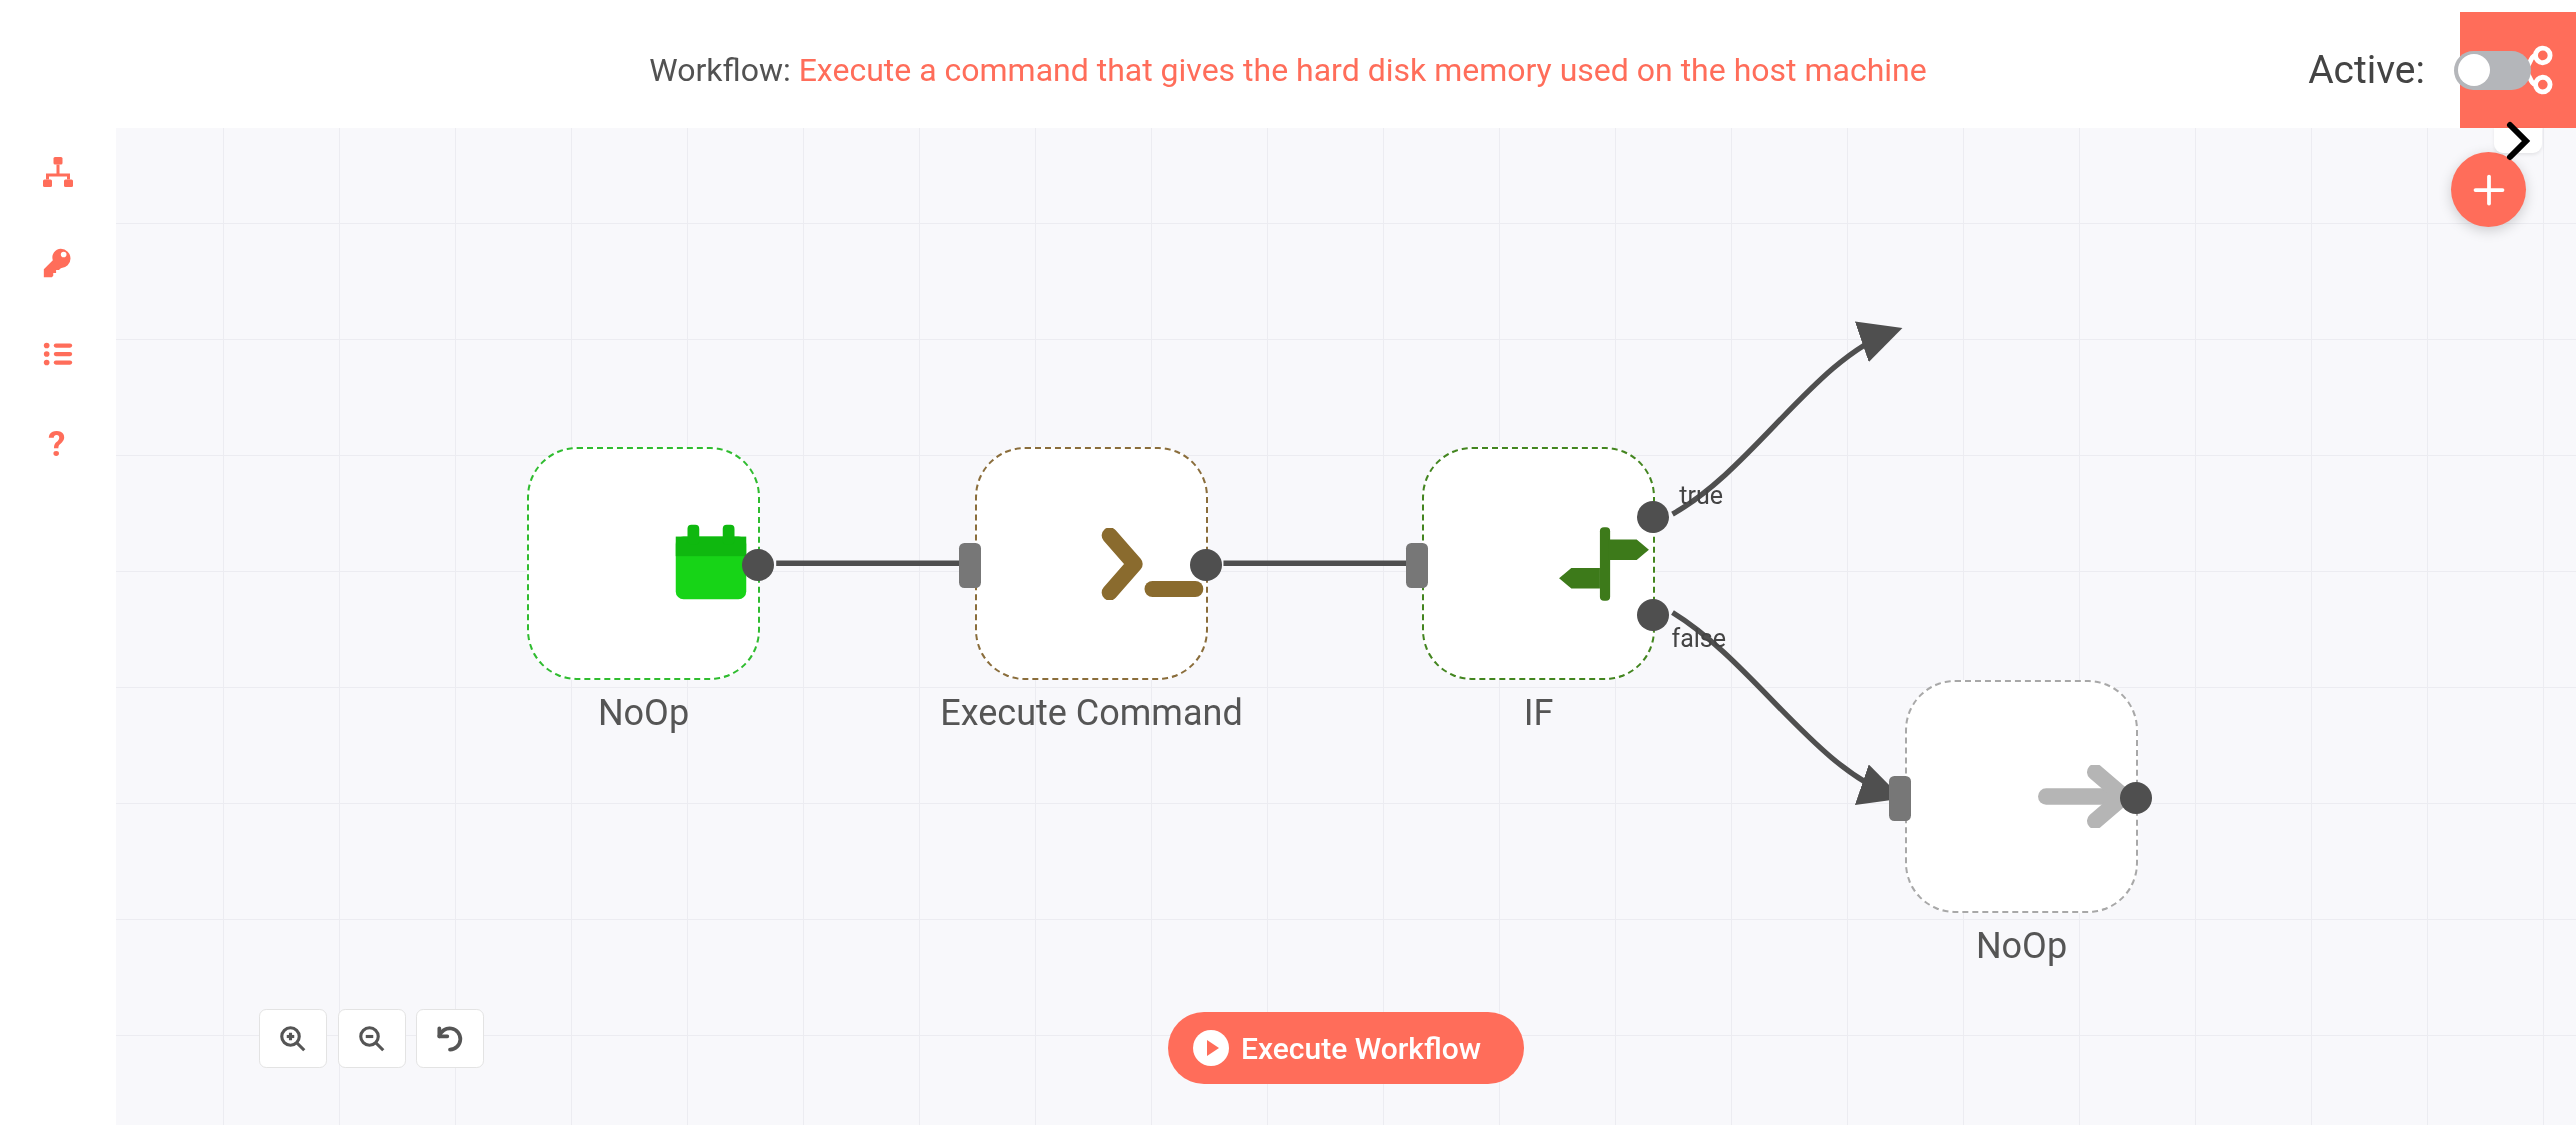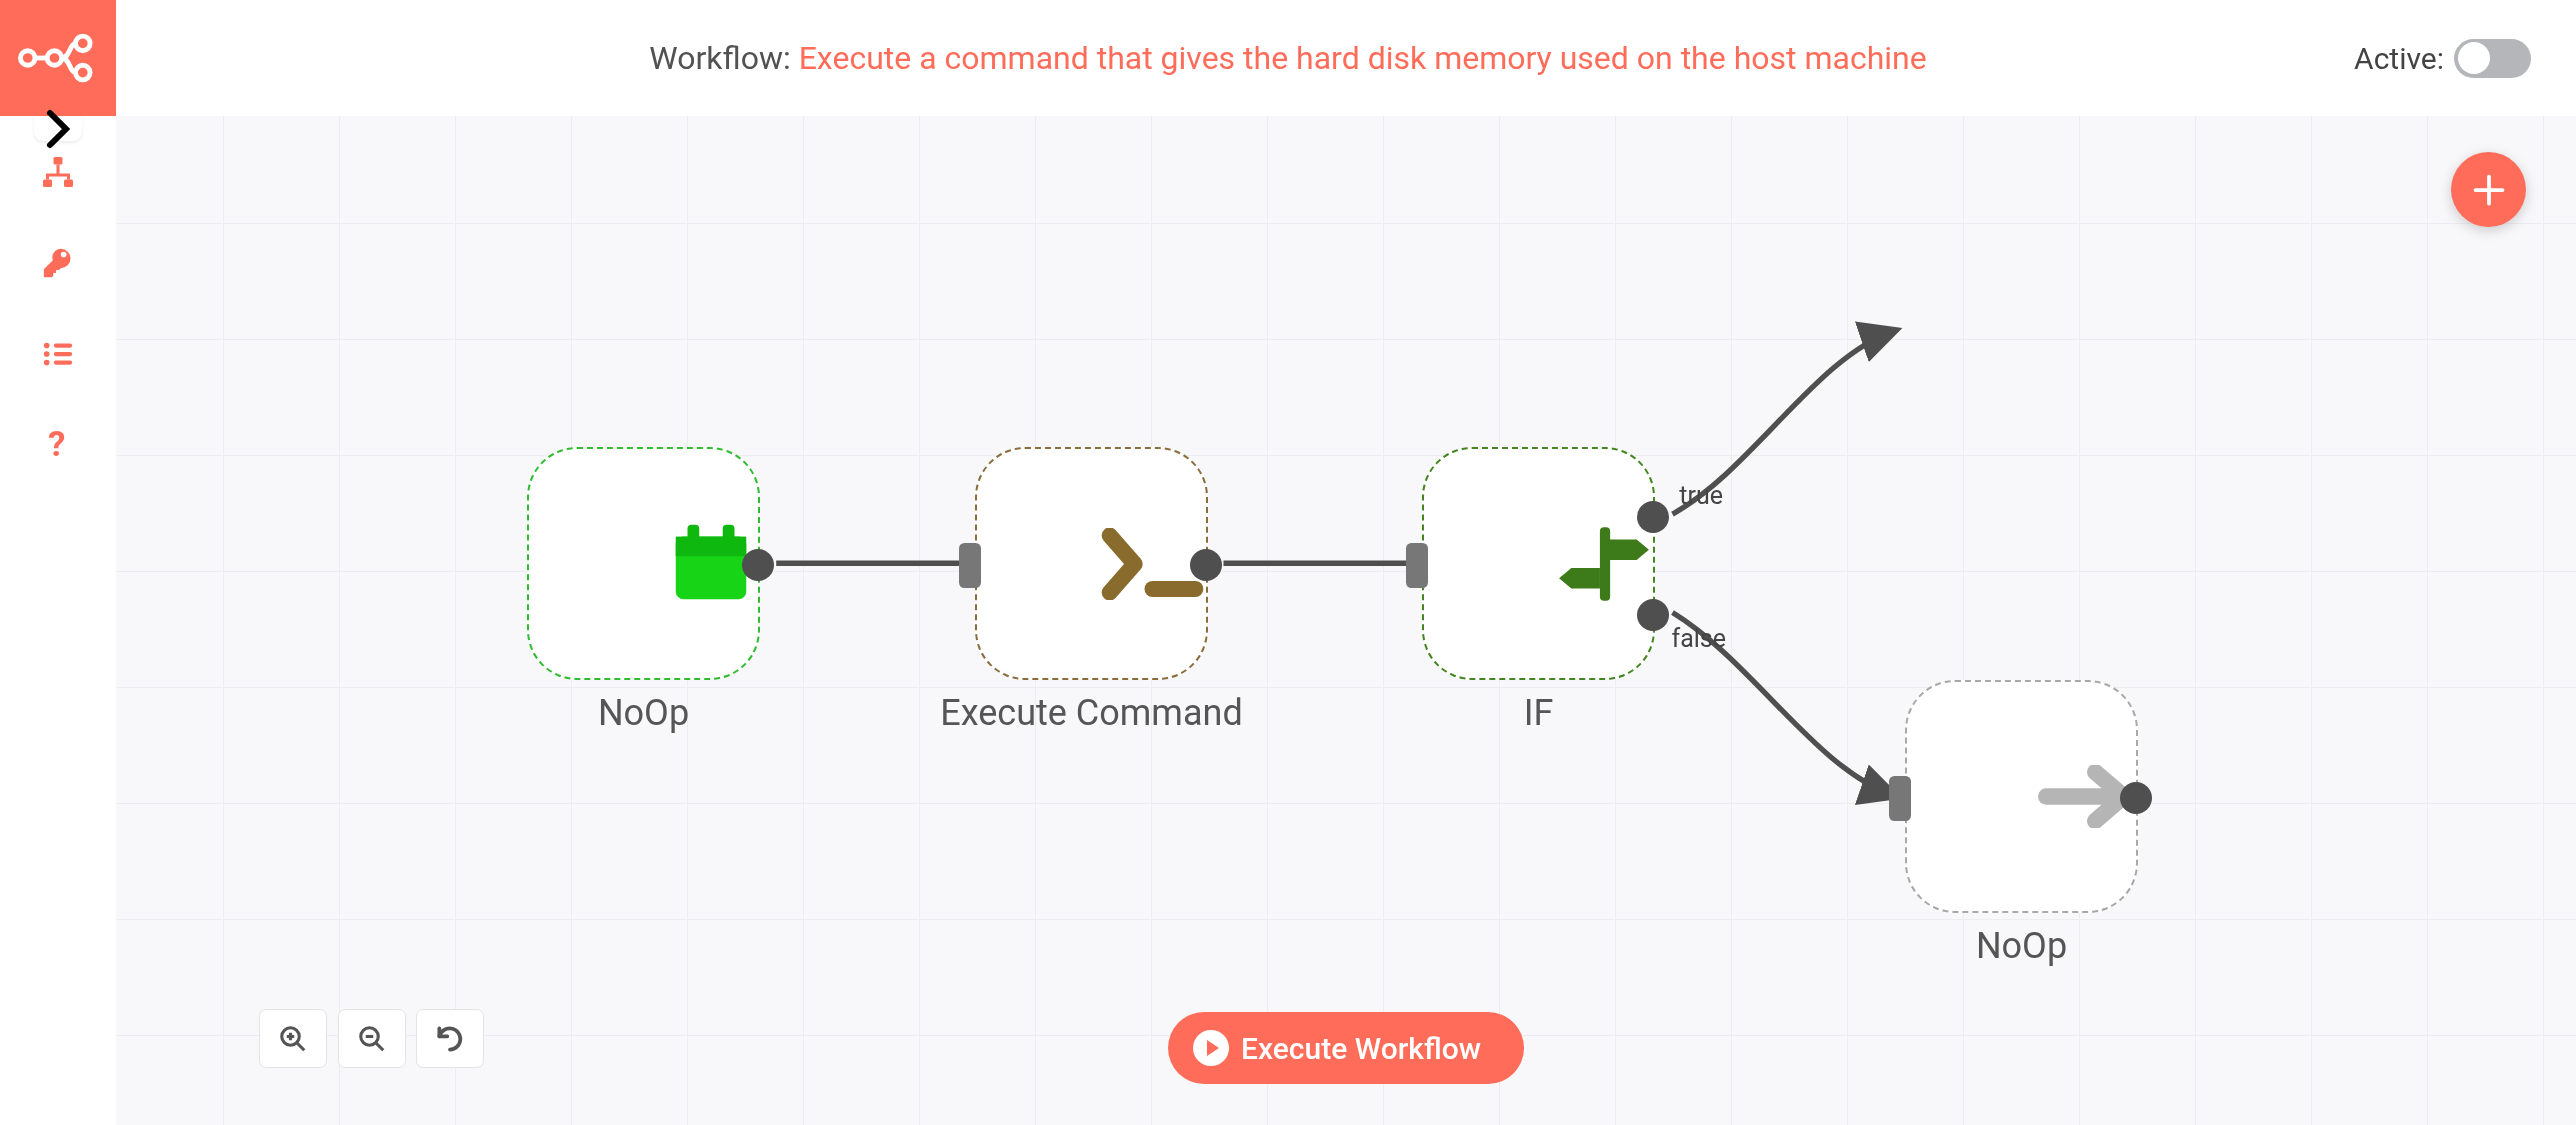--- a/index.html
+++ b/index.html
@@ -8,26 +8,27 @@
   background: #ffffff;
   width: 2576px;
   height: 1125px;
   overflow: hidden;
   position: relative;
 }
 
 
 .topbar {
   position: absolute;
-  top: 0; left: 0; right: 0;
+  top: 12px; left: 0; right: 0;
   height: 116px;
   background: #fff;
   display: flex;
   align-items: center;
   z-index: 5;
+  justify-content: flex-end;
 }
 .logo-block {
   width: 116px;
   height: 116px;
   background: #ff6d5a;
   position: relative;
   display:flex;
   align-items:center;
   justify-content:center;
 }
@@ -51,22 +52,22 @@
   transform: translateX(-50%);
   font-size: 32px;
   color:#525252;
 }
 .workflow-title .wname { color: #ff6d5a; }
 .active-block {
   position:absolute;
   right: 45px;
   display:flex;
   align-items:center;
-  gap: 10px;
-  font-size: 30px;
+  gap: 29px;
+  font-size: 39px;
   color:#444;
 }
 .toggle {
   width: 77px; height: 39px;
   background:#b4b6ba;
   border-radius: 19.7px;
   position:relative;
 }
 .toggle::after{
   content:"";

